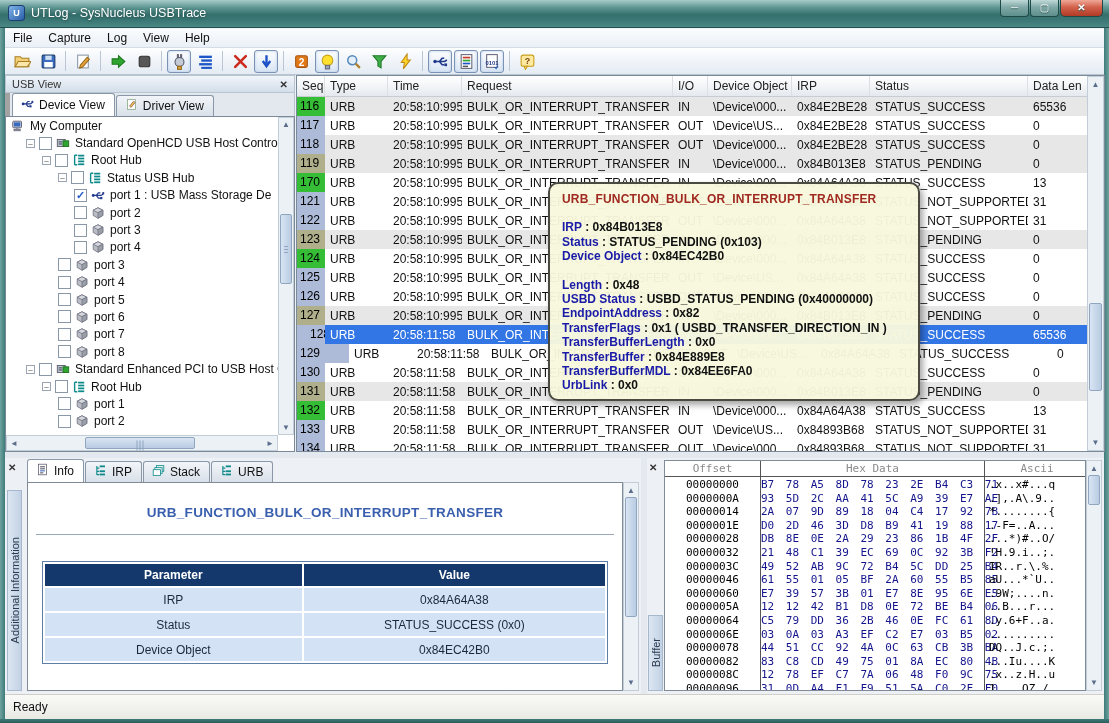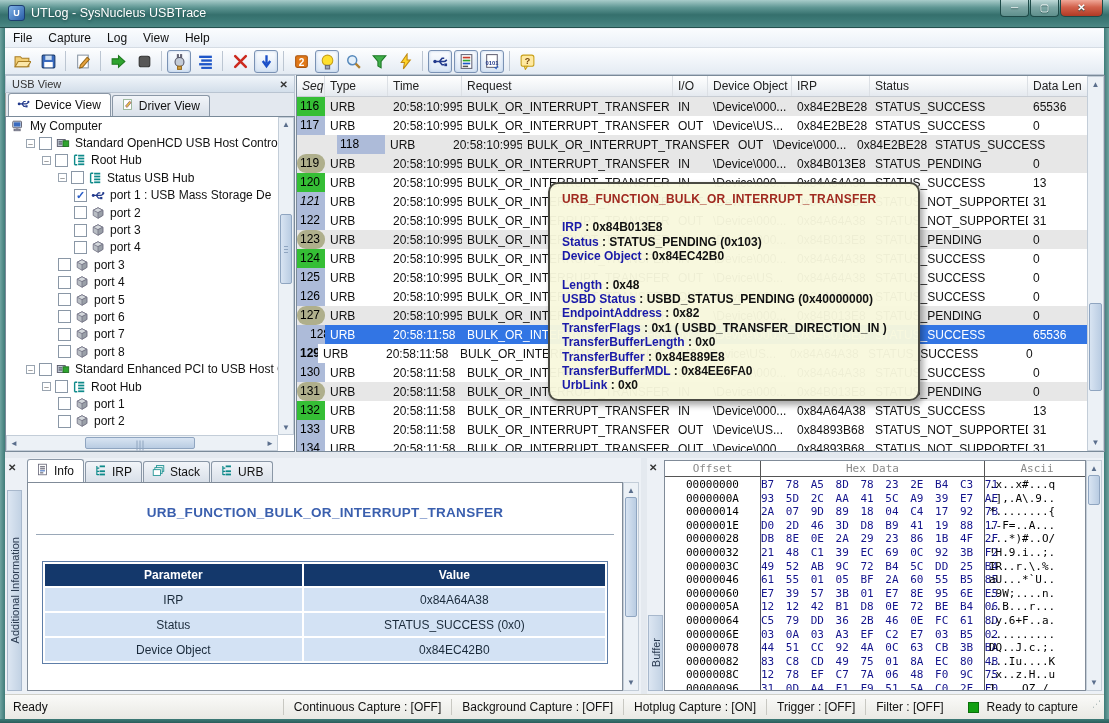--- a/index.html
+++ b/index.html
@@ -42,21 +42,21 @@
     background:linear-gradient(180deg,#FDFEFF,#D9E6F5); box-shadow:inset 0 0 3px #B8CCE4; }
   .tb-sep { width:1px; height:20px; background:#BCC6D2; margin:0 4px; }
   .tb-btn svg { width:17px; height:17px; }
   
   .usb-panel { position:absolute; left:5px; top:75px; width:290px; height:377px; }
   .usb-header { height:18px; background:linear-gradient(180deg,#F0F5FA,#D3DEEA);
     border:1px solid #B9C4D1; display:flex; align-items:center; padding:0 6px;
     font-size:11px; color:#333; }
   .usb-header .close-x { margin-left:auto; font-size:10px; font-weight:bold; color:#333; cursor:default;}
   .usb-tabs { height:23px; display:flex; align-items:flex-end; background:#E3E8EF; padding-left:2px;
-    border-left:1px solid #a3a3a3; border-right:1px solid #B9C4D1;}
+    border-left:5px solid #a3a3a3; border-right:1px solid #B9C4D1;}
   .tab { display:flex; align-items:center; gap:4px; padding:3px 9px 3px 7px; font-size:12px;
     border:1px solid #8A97A6; border-bottom:none; border-radius:3px 3px 0 0;
     background:linear-gradient(180deg,#F2F5F9,#D9E0E9); margin-right:1px; height:21px; cursor:default;}
   .tab.active { background:#FFFFFF; height:23px; position:relative; z-index:2; }
   .tab svg { width:15px; height:13px; }
   .tree-box { position:absolute; left:0; top:41px; width:290px; height:336px;
     border:1px solid #7A8A99; background:#fff; overflow:hidden; }
   .tree-scrollpane { position:absolute; left:0; top:0; right:16px; bottom:16px; overflow:hidden;}
   .tree-row { display:flex; align-items:center; height:17.4px; white-space:nowrap; font-size:12px; }
   .expander { width:9px; height:9px; border:1px solid #9AA5B1; background:#fff; color:#444;
@@ -78,21 +78,21 @@
     border:1px solid #7A8A99; background:#fff; overflow:hidden;}
   .grid-header { display:flex; height:21px; background:linear-gradient(180deg,#FFFFFF,#F0F3F6 60%,#E4E9EF);
     border-bottom:1px solid #C8CDD4; }
   .gh-cell { padding:3px 4px 0 5px; border-right:1px solid #DCE0E5; color:#222; flex:none;
     overflow:hidden; white-space:nowrap;}
   .grid-row { display:flex; height:19px; align-items:center; }
   .grid-row.shade { background:#E7E7E7; }
   .grid-row.selected { background:#3275E4; color:#fff; }
   .gc { padding:0 5px; flex:none; overflow:hidden; white-space:nowrap; }
   .gc-seq { text-align:left; color:#000; height:19px; line-height:19px; padding:0 3px;}
-  .seq-green { background:#35BE35; } .seq-lav { background:#ADBBD9; } .seq-olive { background:#AFAF8C;border-radius:9px; }
+  .seq-green { background:#35BE35; } .seq-lav { background:#ADBBD9; } .seq-olive { background:#AFAF8C; }
   .grid-vscroll { position:absolute; right:0; top:0; width:17px; height:375px; }
   
   .urb-tip { position:absolute; left:548px; top:182px; width:372px;
     background:rgba(248,248,221,0.96); border:2px solid #4A4A42; border-radius:10px;
     box-shadow:3px 4px 6px rgba(0,0,0,0.35); padding:8px 10px 6px 12px; z-index:10;
     font-weight:bold; font-size:12px; line-height:14.4px;}
   .urb-tip .tip-title { color:#A02A20; margin-bottom:14px; letter-spacing:0.2px;}
   .tip-line .lbl { color:#1A1AA8; }
   .tip-line .val { color:#111; }
   .tip-blank { height:14px; }
@@ -512,21 +512,21 @@
         <div class="arrow" style="right:3px; top:3px; width:8px; left:auto;">►</div>
         <div class="sb-thumb" style="top:1px; bottom:1px; left:78px; width:110px;">
             <div class="grip" style="transform:rotate(90deg); top:7px; left:49px; right:49px;"></div>
           </div>
       </div>
     </div>
   </div>
 
   <div class="grid">
     <div class="grid-header" id="gridhead">
-        <div class="gh-cell" style="width: 28px; font-style: italic;">Seq</div>
+        <div class="gh-cell" style="width: 28px;">Seq</div>
         <div class="gh-cell" style="width: 63px;">Type</div>
         <div class="gh-cell" style="width: 74px;">Time</div>
         <div class="gh-cell" style="width: 211px;">Request</div>
         <div class="gh-cell" style="width: 35px;">I/O</div>
         <div class="gh-cell" style="width: 84px;">Device Object</div>
         <div class="gh-cell" style="width: 78px;">IRP</div>
         <div class="gh-cell" style="width: 158px;">Status</div>
         <div class="gh-cell" style="width: 61px;">Data Len</div>
       </div>
     <div id="gridbody">
@@ -546,21 +546,21 @@
           <div class="gc gc-type" style="width: 63px;">URB</div>
           <div class="gc gc-time" style="width: 74px;">20:58:10:995</div>
           <div class="gc gc-request" style="width: 211px;">BULK_OR_INTERRUPT_TRANSFER</div>
           <div class="gc gc-io" style="width: 35px;">OUT</div>
           <div class="gc gc-device" style="width: 84px;">\Device\US...</div>
           <div class="gc gc-irp" style="width: 78px;">0x84E2BE28</div>
           <div class="gc gc-status" style="width: 158px;">STATUS_SUCCESS</div>
           <div class="gc gc-len" style="width: 61px;">0</div>
         </div>
         <div class="grid-row shade">
-          <div class="gc gc-seq seq-lav" style="width: 48px; margin-left: 40px;">118</div>
+          <div class="gc gc-seq seq-lav" style="width: 28px;">118</div>
           <div class="gc gc-type" style="width: 63px;">URB</div>
           <div class="gc gc-time" style="width: 74px;">20:58:10:995</div>
           <div class="gc gc-request" style="width: 211px;">BULK_OR_INTERRUPT_TRANSFER</div>
           <div class="gc gc-io" style="width: 35px;">OUT</div>
           <div class="gc gc-device" style="width: 84px;">\Device\000...</div>
           <div class="gc gc-irp" style="width: 78px;">0x84E2BE28</div>
           <div class="gc gc-status" style="width: 158px;">STATUS_SUCCESS</div>
           <div class="gc gc-len" style="width: 61px;">0</div>
         </div>
         <div class="grid-row shade">
@@ -568,32 +568,32 @@
           <div class="gc gc-type" style="width: 63px;">URB</div>
           <div class="gc gc-time" style="width: 74px;">20:58:10:995</div>
           <div class="gc gc-request" style="width: 211px;">BULK_OR_INTERRUPT_TRANSFER</div>
           <div class="gc gc-io" style="width: 35px;">IN</div>
           <div class="gc gc-device" style="width: 84px;">\Device\000...</div>
           <div class="gc gc-irp" style="width: 78px;">0x84B013E8</div>
           <div class="gc gc-status" style="width: 158px;">STATUS_PENDING</div>
           <div class="gc gc-len" style="width: 61px;">0</div>
         </div>
         <div class="grid-row">
-          <div class="gc gc-seq seq-green" style="width: 28px;">120</div>
+          <div class="gc gc-seq seq-green" style="width: 28px;">170</div>
           <div class="gc gc-type" style="width: 63px;">URB</div>
           <div class="gc gc-time" style="width: 74px;">20:58:10:995</div>
           <div class="gc gc-request" style="width: 211px;">BULK_OR_INTERRUPT_TRANSFER</div>
           <div class="gc gc-io" style="width: 35px;">IN</div>
           <div class="gc gc-device" style="width: 84px;">\Device\000...</div>
           <div class="gc gc-irp" style="width: 78px;">0x84A64A38</div>
           <div class="gc gc-status" style="width: 158px;">STATUS_SUCCESS</div>
           <div class="gc gc-len" style="width: 61px;">13</div>
         </div>
         <div class="grid-row">
-          <div class="gc gc-seq seq-lav" style="width: 28px; font-style: italic;">121</div>
+          <div class="gc gc-seq seq-lav" style="width: 28px;">121</div>
           <div class="gc gc-type" style="width: 63px;">URB</div>
           <div class="gc gc-time" style="width: 74px;">20:58:10:995</div>
           <div class="gc gc-request" style="width: 211px;">BULK_OR_INTERRUPT_TRANSFER</div>
           <div class="gc gc-io" style="width: 35px;">OUT</div>
           <div class="gc gc-device" style="width: 84px;">\Device\US...</div>
           <div class="gc gc-irp" style="width: 78px;">0x84A64A38</div>
           <div class="gc gc-status" style="width: 158px;">STATUS_NOT_SUPPORTED</div>
           <div class="gc gc-len" style="width: 61px;">31</div>
         </div>
         <div class="grid-row">
@@ -667,21 +667,21 @@
           <div class="gc gc-type" style="width: 63px;">URB</div>
           <div class="gc gc-time" style="width: 74px;">20:58:11:58</div>
           <div class="gc gc-request" style="width: 211px;">BULK_OR_INTERRUPT_TRANSFER</div>
           <div class="gc gc-io" style="width: 35px;">IN</div>
           <div class="gc gc-device" style="width: 84px;">\Device\000...</div>
           <div class="gc gc-irp" style="width: 78px;">0x84B013E8</div>
           <div class="gc gc-status" style="width: 158px;">STATUS_SUCCESS</div>
           <div class="gc gc-len" style="width: 61px;">65536</div>
         </div>
         <div class="grid-row">
-          <div class="gc gc-seq seq-lav" style="width: 21px; font-weight: bold;">129</div>
+          <div class="gc gc-seq seq-lav" style="width: 52px;">129</div>
           <div class="gc gc-type" style="width: 63px;">URB</div>
           <div class="gc gc-time" style="width: 74px;">20:58:11:58</div>
           <div class="gc gc-request" style="width: 211px;">BULK_OR_INTERRUPT_TRANSFER</div>
           <div class="gc gc-io" style="width: 35px;">OUT</div>
           <div class="gc gc-device" style="width: 84px;">\Device\US...</div>
           <div class="gc gc-irp" style="width: 78px;">0x84A64A38</div>
           <div class="gc gc-status" style="width: 158px;">STATUS_SUCCESS</div>
           <div class="gc gc-len" style="width: 61px;">0</div>
         </div>
         <div class="grid-row">
@@ -876,24 +876,14 @@
     </div>
     <div class="sb buf-vscroll">
       <div class="arrow" style="top:3px;">▲</div>
         <div class="arrow" style="bottom:3px;">▼</div>
       <div class="sb-thumb" style="left:1px; right:1px; top:14px; height:30px;"></div>
     </div>
   </div>
 
   <div class="statusbar">
     <div class="sb-ready">Ready</div>
-    <div class="sb-right" id="sbright">
-      <div class="sb-seg">Continuous Capture : [OFF]</div>
-        <div class="sb-seg">Background Capture : [OFF]</div>
-        <div class="sb-seg">Hotplug Capture : [ON]</div>
-        <div class="sb-seg">Trigger : [OFF]</div>
-        <div class="sb-seg">Filter : [OFF]</div>
-        <div class="sb-ind" style="background: rgb(18, 160, 18);"></div>
-      <div class="sb-cap">Ready to capture</div>
-      <div class="resize-grip">⋰</div>
-    </div>
   </div>
 </div>
 
 </body></html>

